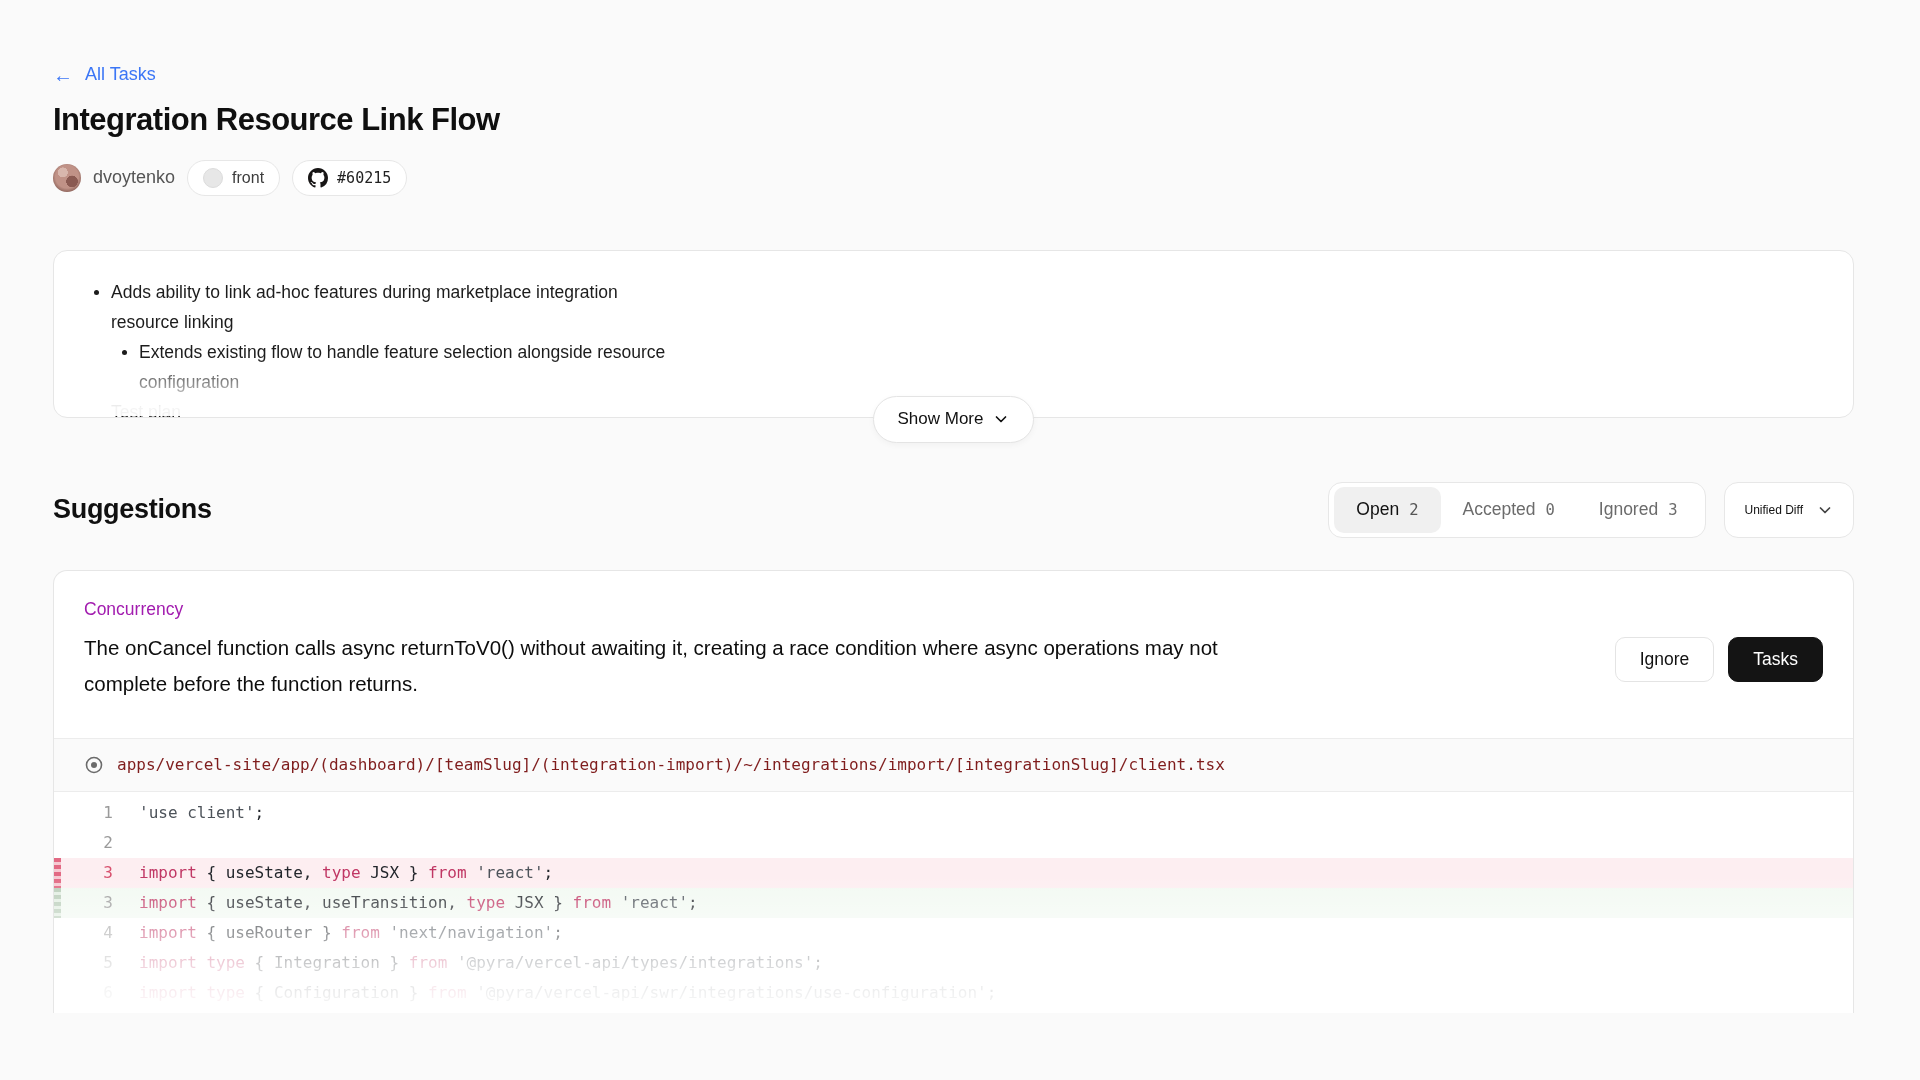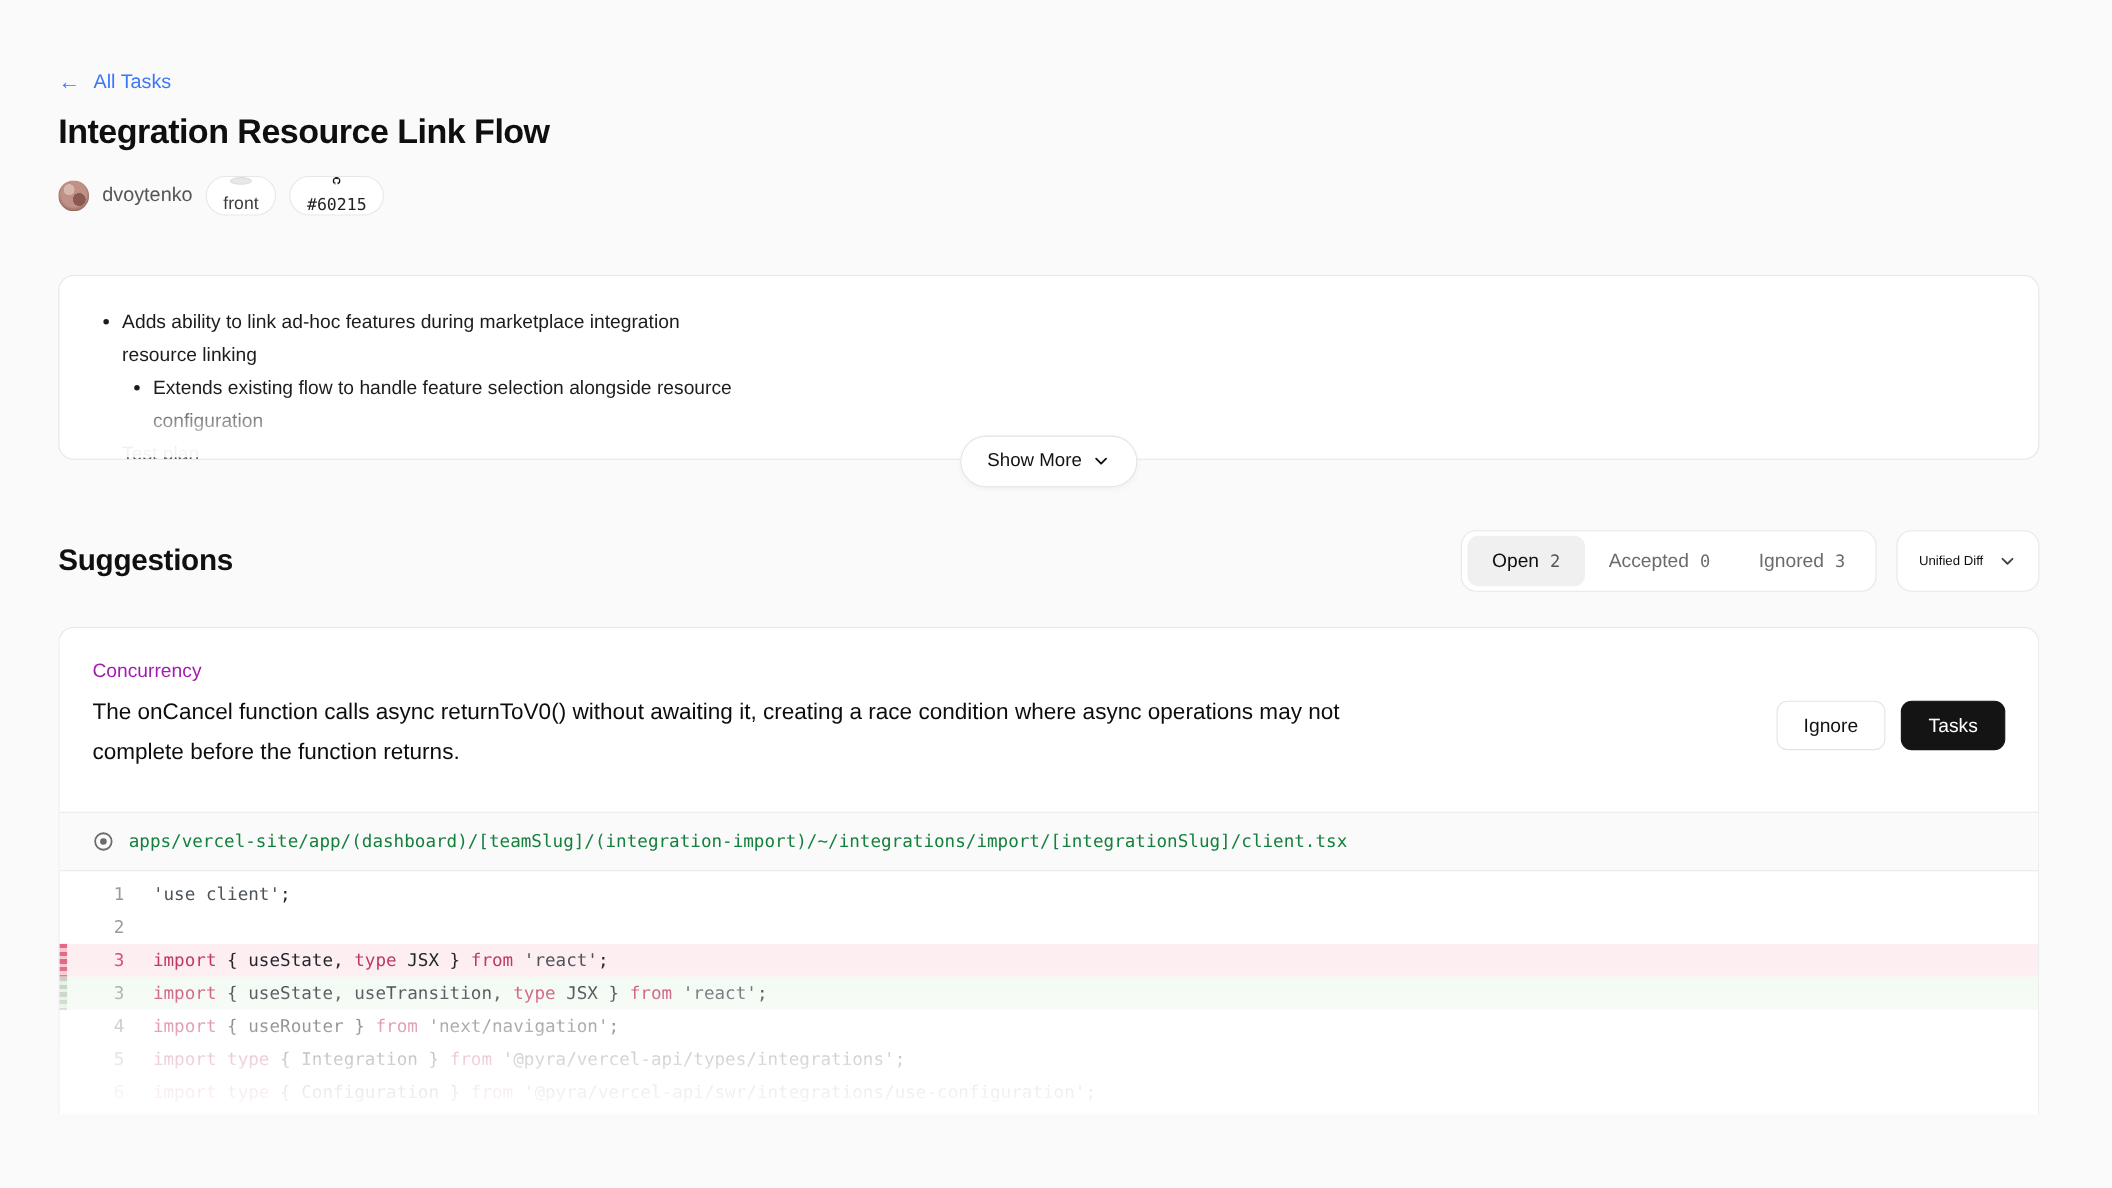--- a/index.html
+++ b/index.html
@@ -33,21 +33,21 @@
       radial-gradient(circle at 35% 30%, #d8b7ad 0 18%, transparent 19%),
       radial-gradient(circle at 68% 62%, #8a5a52 0 22%, transparent 23%),
       radial-gradient(circle at 50% 45%, #c09287 0 55%, #8f655c 75%, #6d4a42 100%);
     flex: 0 0 auto;
   }
   .author { color: #555; font-size: 18px; }
   .pill {
     display: inline-flex; align-items: center; gap: 9px;
     height: 36px; padding: 0 15px;
     background: #fff; border: 1px solid #e7e7e7; border-radius: 999px;
-    font-size: 16px; color: #3c3c3c; flex-direction: column;
+    font-size: 16px; color: #3c3c3c;
   }
   .pill .mini-avatar {
     width: 20px; height: 20px; border-radius: 50%;
     background: #e7e7e7; border: 1px solid #dcdcdc;
   }
   .pill .mono { font-family: "DejaVu Sans Mono", "Liberation Mono", monospace; font-size: 15px; color: #222; }
   .gh-icon { width: 20px; height: 20px; display: block; }
 
   
   .summary-card {
@@ -151,21 +151,21 @@
   .btn-accept { background: #141414; border: 1px solid #141414; color: #fff; }
 
   .filebar {
     display: flex; align-items: center; gap: 13px;
     height: 54px; padding: 0 30px;
     background: #fafafa;
     border-top: 1px solid #ececec; border-bottom: 1px solid #ececec;
   }
   .filebar .path {
     font-family: "DejaVu Sans Mono", "Liberation Mono", monospace;
-    font-size: 16px; color: #15803d;
+    font-size: 16px; color: #7f1d1d;
   }
   .circle-dot { width: 20px; height: 20px; display: block; flex: 0 0 auto; }
 
   
   .code { position: relative; padding-top: 6px; }
   .code-row { display: flex; align-items: stretch; height: 30px; position: relative; }
   .code-row .marker { width: 7px; flex: 0 0 auto; }
   .code-row .num {
     width: 52px; flex: 0 0 auto; text-align: right;
     font-family: "DejaVu Sans Mono", "Liberation Mono", monospace;

